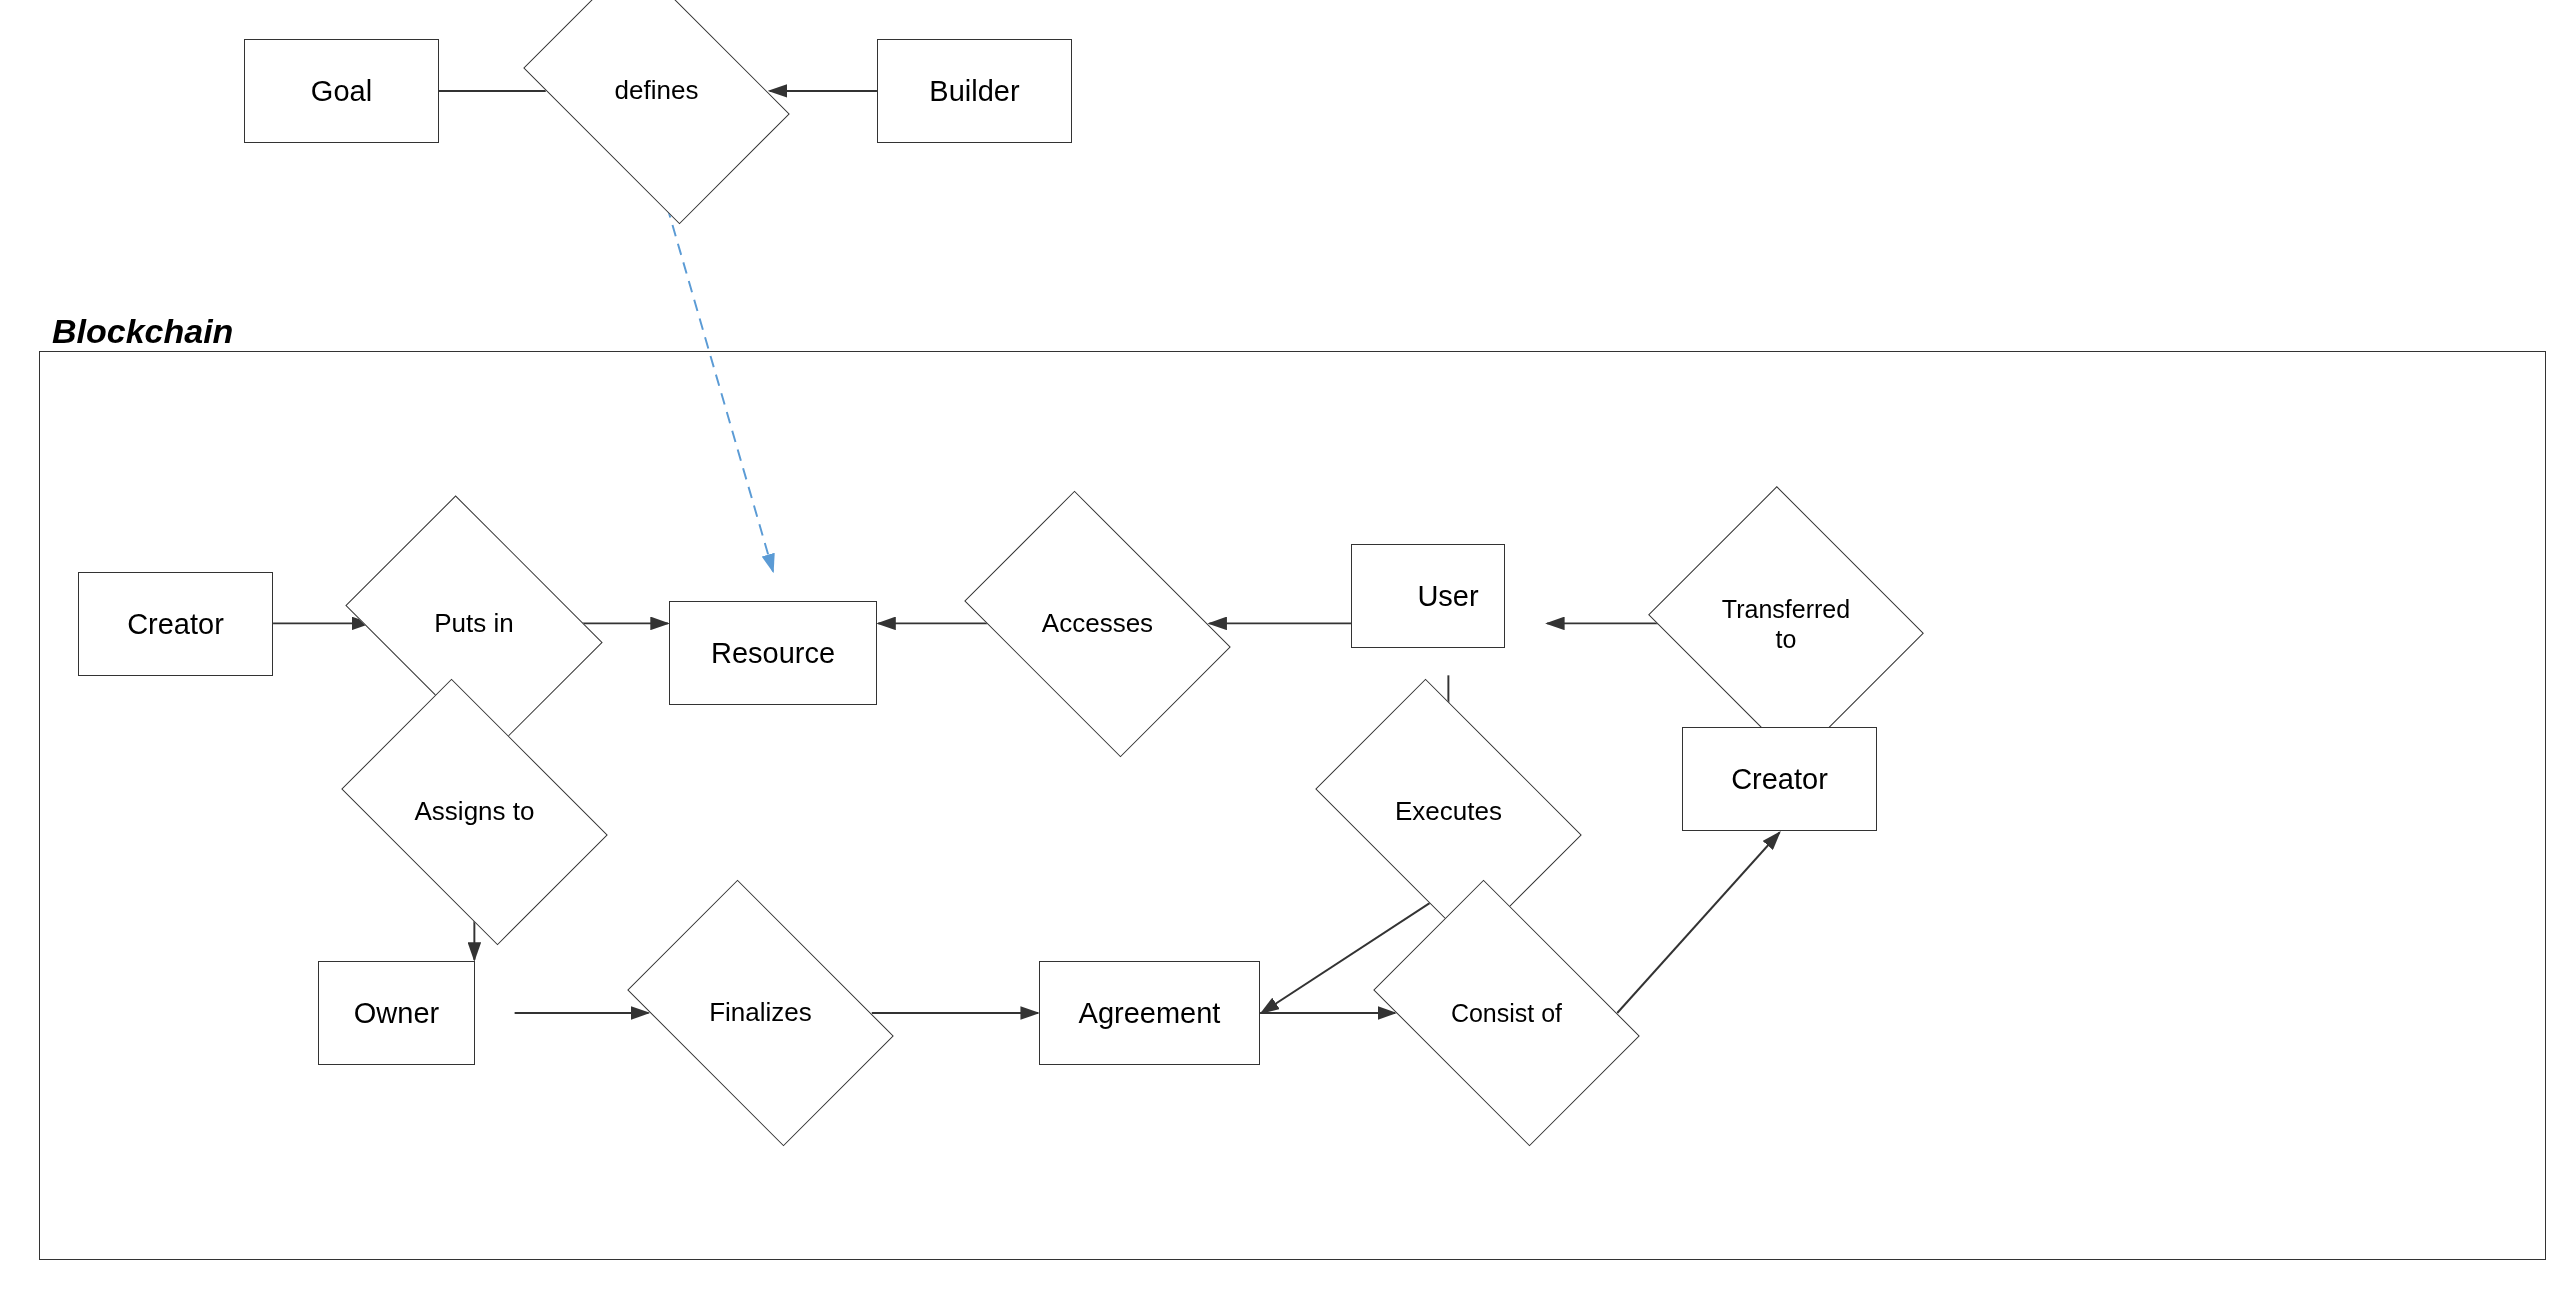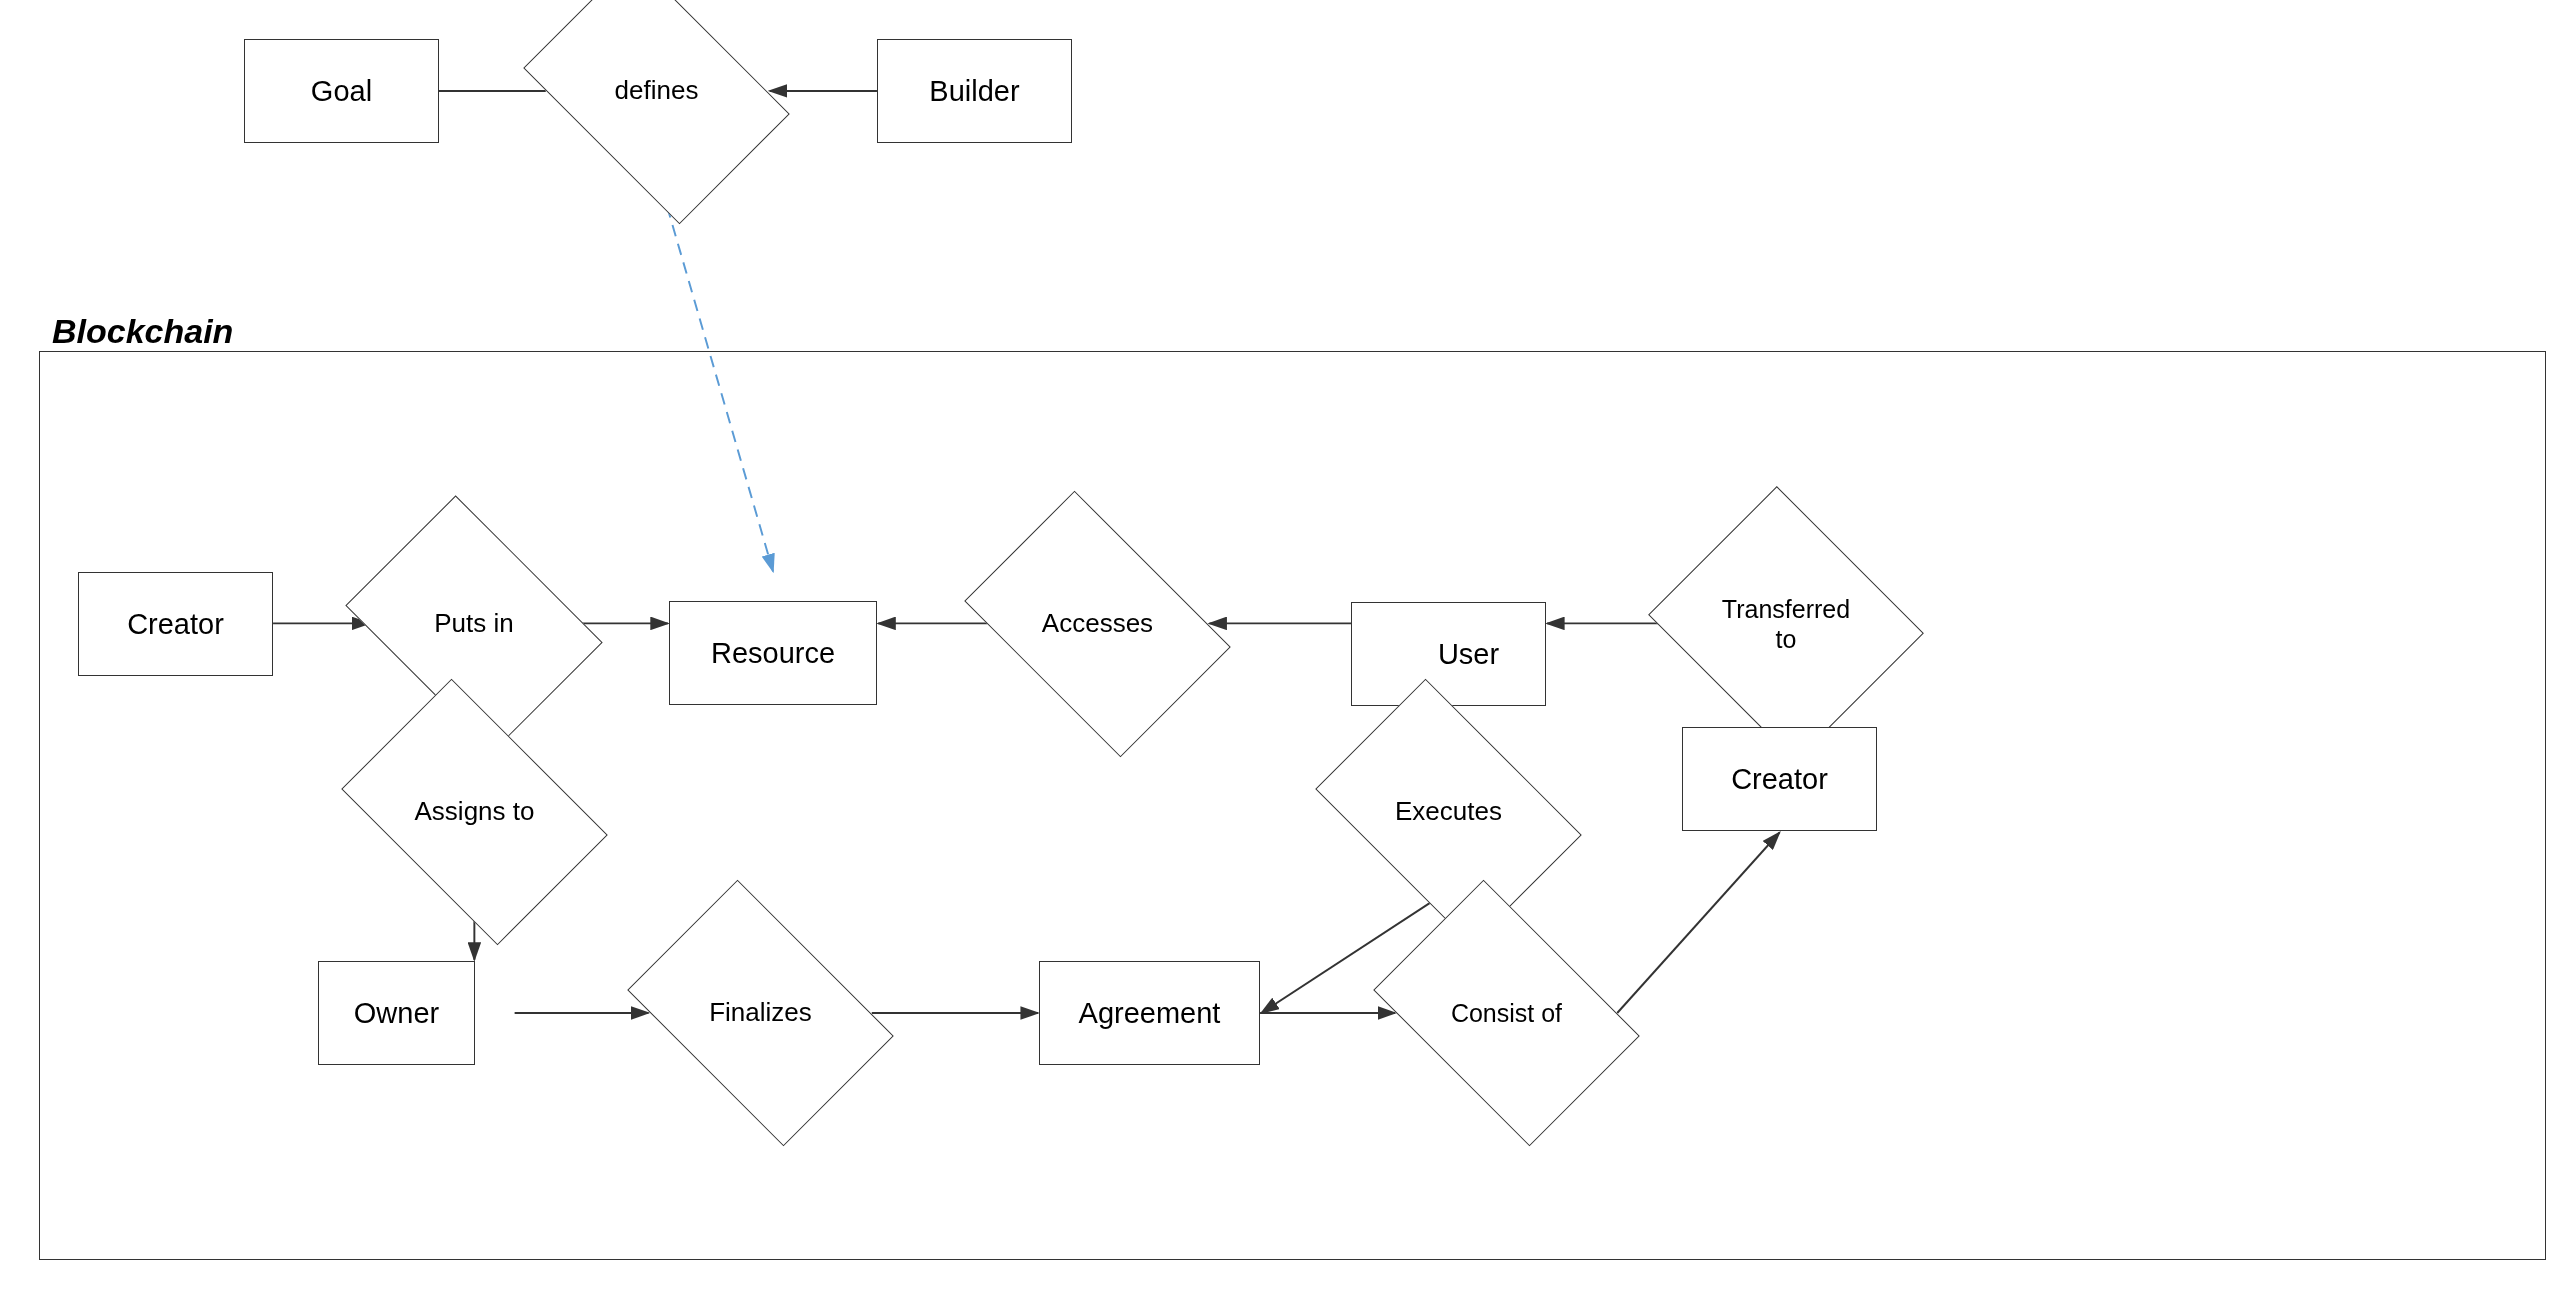--- a/index.html
+++ b/index.html
@@ -154,21 +154,21 @@
 
   <div class="rect-node" style="left:669px; top:601px; width:208px; height:104px;">
     <span>Resource</span>
   </div>
 
   <div class="diamond-node" style="left:987px; top:546px; width:221px; height:156px;">
     <div class="diamond-inner"></div>
     <span class="diamond-label">Accesses</span>
   </div>
 
-  <div class="rect-node" style="left:1351px; top:602px; width:195px; height:104px;padding-left:40px;">
+  <div class="rect-node" style="left:1351px; top:544px; width:154px; height:104px;padding-left:40px;">
     <span>User</span>
   </div>
 
   <div class="diamond-node" style="left:1682px; top:533px; width:208px; height:182px;">
     <div class="diamond-inner"></div>
     <span class="diamond-label" style="font-size:25px;">Transferred<br>to</span>
   </div>
 
   <div class="diamond-node" style="left:364px; top:734px; width:221px; height:156px;">
     <div class="diamond-inner"></div>

